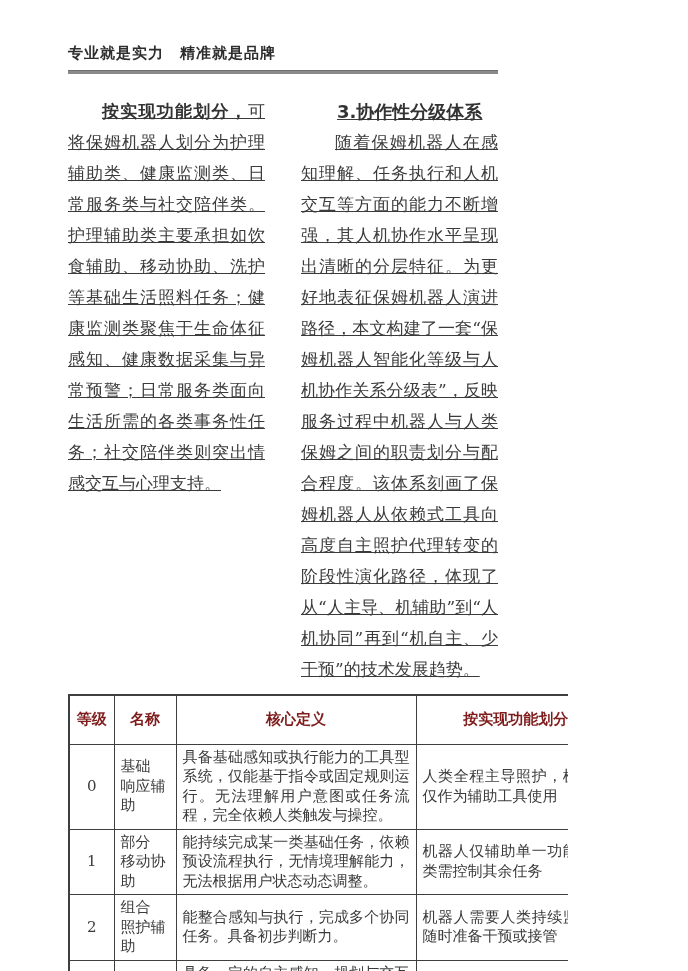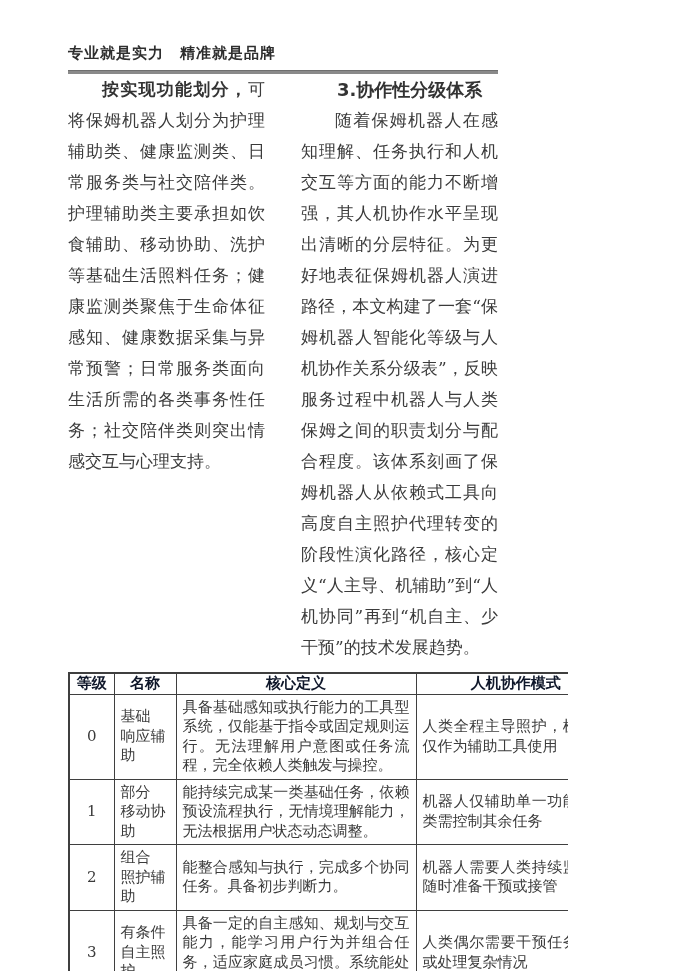--- a/index.html
+++ b/index.html
@@ -24,20 +24,22 @@
   .header-rule{
     margin-top:7px;
     height:3px;
     background:#8a8a8a;
     border-top:1px solid #6f6f6f;
   }
   
   .columns{
     display:flex;
     gap:36px;
+    margin-top:22px;
+    text-decoration:underline;
   }
   .col{
     width:265px;
     font-size:17px;
     line-height:31px;
     text-align:justify;
     text-justify:inter-character;
   }
   .col p{margin:0;}
   .para.indent{text-indent:2em;}
@@ -76,22 +78,22 @@
     padding:3px 6px;
     font-size:15px;
     line-height:19.5px;
     vertical-align:middle;
     box-sizing:border-box;
   }
   table.grading th{
     font-family:"DejaVu Sans","Liberation Sans",sans-serif;
     font-weight:bold;
     text-align:center;
-    padding:0 2px;
-    color:#0f172a;
+    padding:14px 2px;
+    color:#7f1d1d;
   }
   col.c-level{width:45px;}
   col.c-name{width:62px;}
   col.c-def{width:240px;}
   col.c-mode{width:200px;}
   td.cell-level{text-align:center;}
   td.cell-name{white-space:pre-line;padding:3px 2px;}
   td.cell-def{text-align:justify;text-justify:inter-character;font-family:Liberation Serif, serif;}
   td.cell-mode{text-align:justify;text-justify:inter-character;}
 </style>
@@ -106,39 +108,39 @@
   </div>
 
   <div class="columns">
 
     <section class="col">
       <p class="para indent"><span class="lead-bold">按实现功能划分，</span><span>可将保姆机器人划分为护理辅助类、健康监测类、日常服务类与社交陪伴类。护理辅助类主要承担如饮食辅助、移动协助、洗护等基础生活照料任务；健康监测类聚焦于生命体征感知、健康数据采集与异常预警；日常服务类面向生活所需的各类事务性任务；社交陪伴类则突出情感交互与心理支持。</span></p>
     </section>
 
     <section class="col">
       <h3 class="subhead">3.协作性分级体系</h3>
-      <p class="para indent"><span>随着保姆机器人在感知理解、任务执行和人机交互等方面的能力不断增强，其人机协作水平呈现出清晰的分层特征。为更好地表征保姆机器人演进路径，本文构建了一套“保姆机器人智能化等级与人机协作关系分级表”，反映服务过程中机器人与人类保姆之间的职责划分与配合程度。该体系刻画了保姆机器人从依赖式工具向高度自主照护代理转变的阶段性演化路径，核心定义“人主导、机辅助”到“人机协同”再到“机自主、少干预”的技术发展趋势。</span></p>
+      <p class="para indent"><span>随着保姆机器人在感知理解、任务执行和人机交互等方面的能力不断增强，其人机协作水平呈现出清晰的分层特征。为更好地表征保姆机器人演进路径，本文构建了一套“保姆机器人智能化等级与人机协作关系分级表”，反映服务过程中机器人与人类保姆之间的职责划分与配合程度。该体系刻画了保姆机器人从依赖式工具向高度自主照护代理转变的阶段性演化路径，体现了从“人主导、机辅助”到“人机协同”再到“机自主、少干预”的技术发展趋势。</span></p>
     </section>
 
   </div>
 
 
   <table class="grading">
     <colgroup>
       <col class="c-level">
         <col class="c-name">
         <col class="c-def">
         <col class="c-mode">
     </colgroup>
     <thead>
       <tr>
         <th>等级</th>
         <th>名称</th>
         <th>核心定义</th>
-        <th>人机协作模式</th>
+        <th>按实现功能划分</th>
       </tr>
     </thead>
     <tbody>
       <tr>
         <td class="cell-level">0</td>
         <td class="cell-name">基础
 响应辅助</td>
         <td class="cell-def">具备基础感知或执行能力的工具型系统，仅能基于指令或固定规则运行。无法理解用户意图或任务流程，完全依赖人类触发与操控。</td>
         <td class="cell-mode">人类全程主导照护，机器人仅作为辅助工具使用</td>
       </tr>

